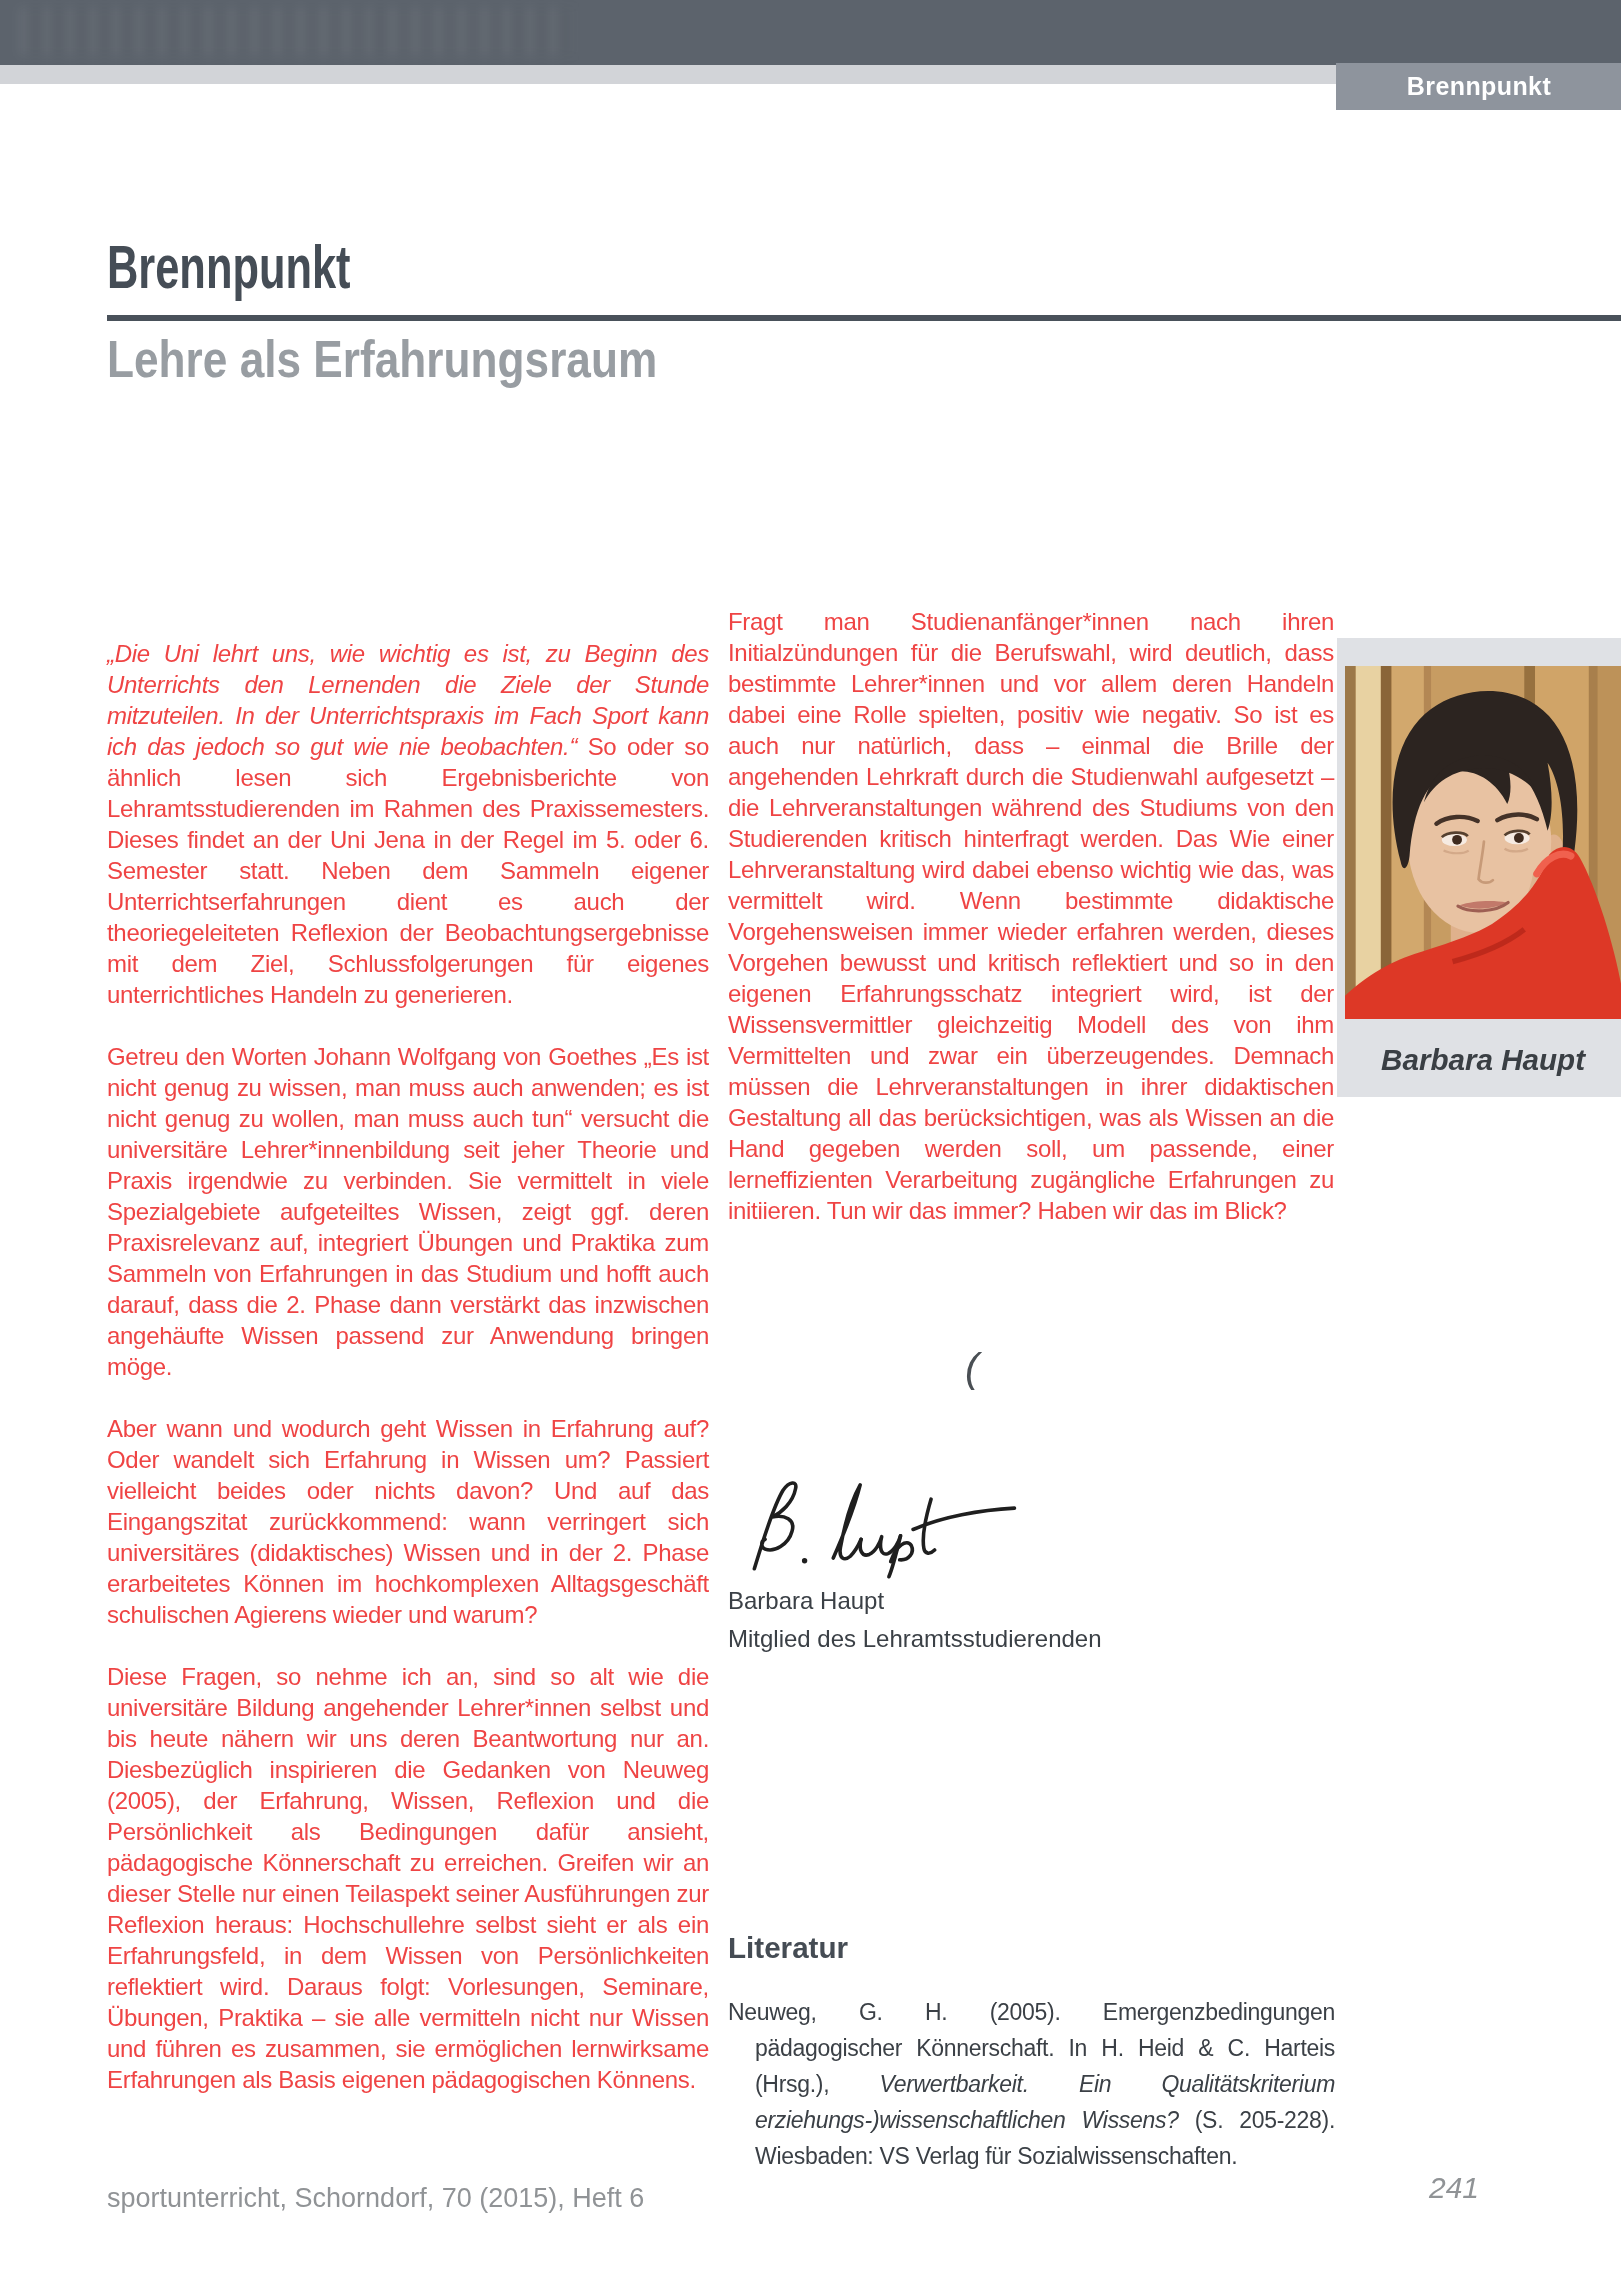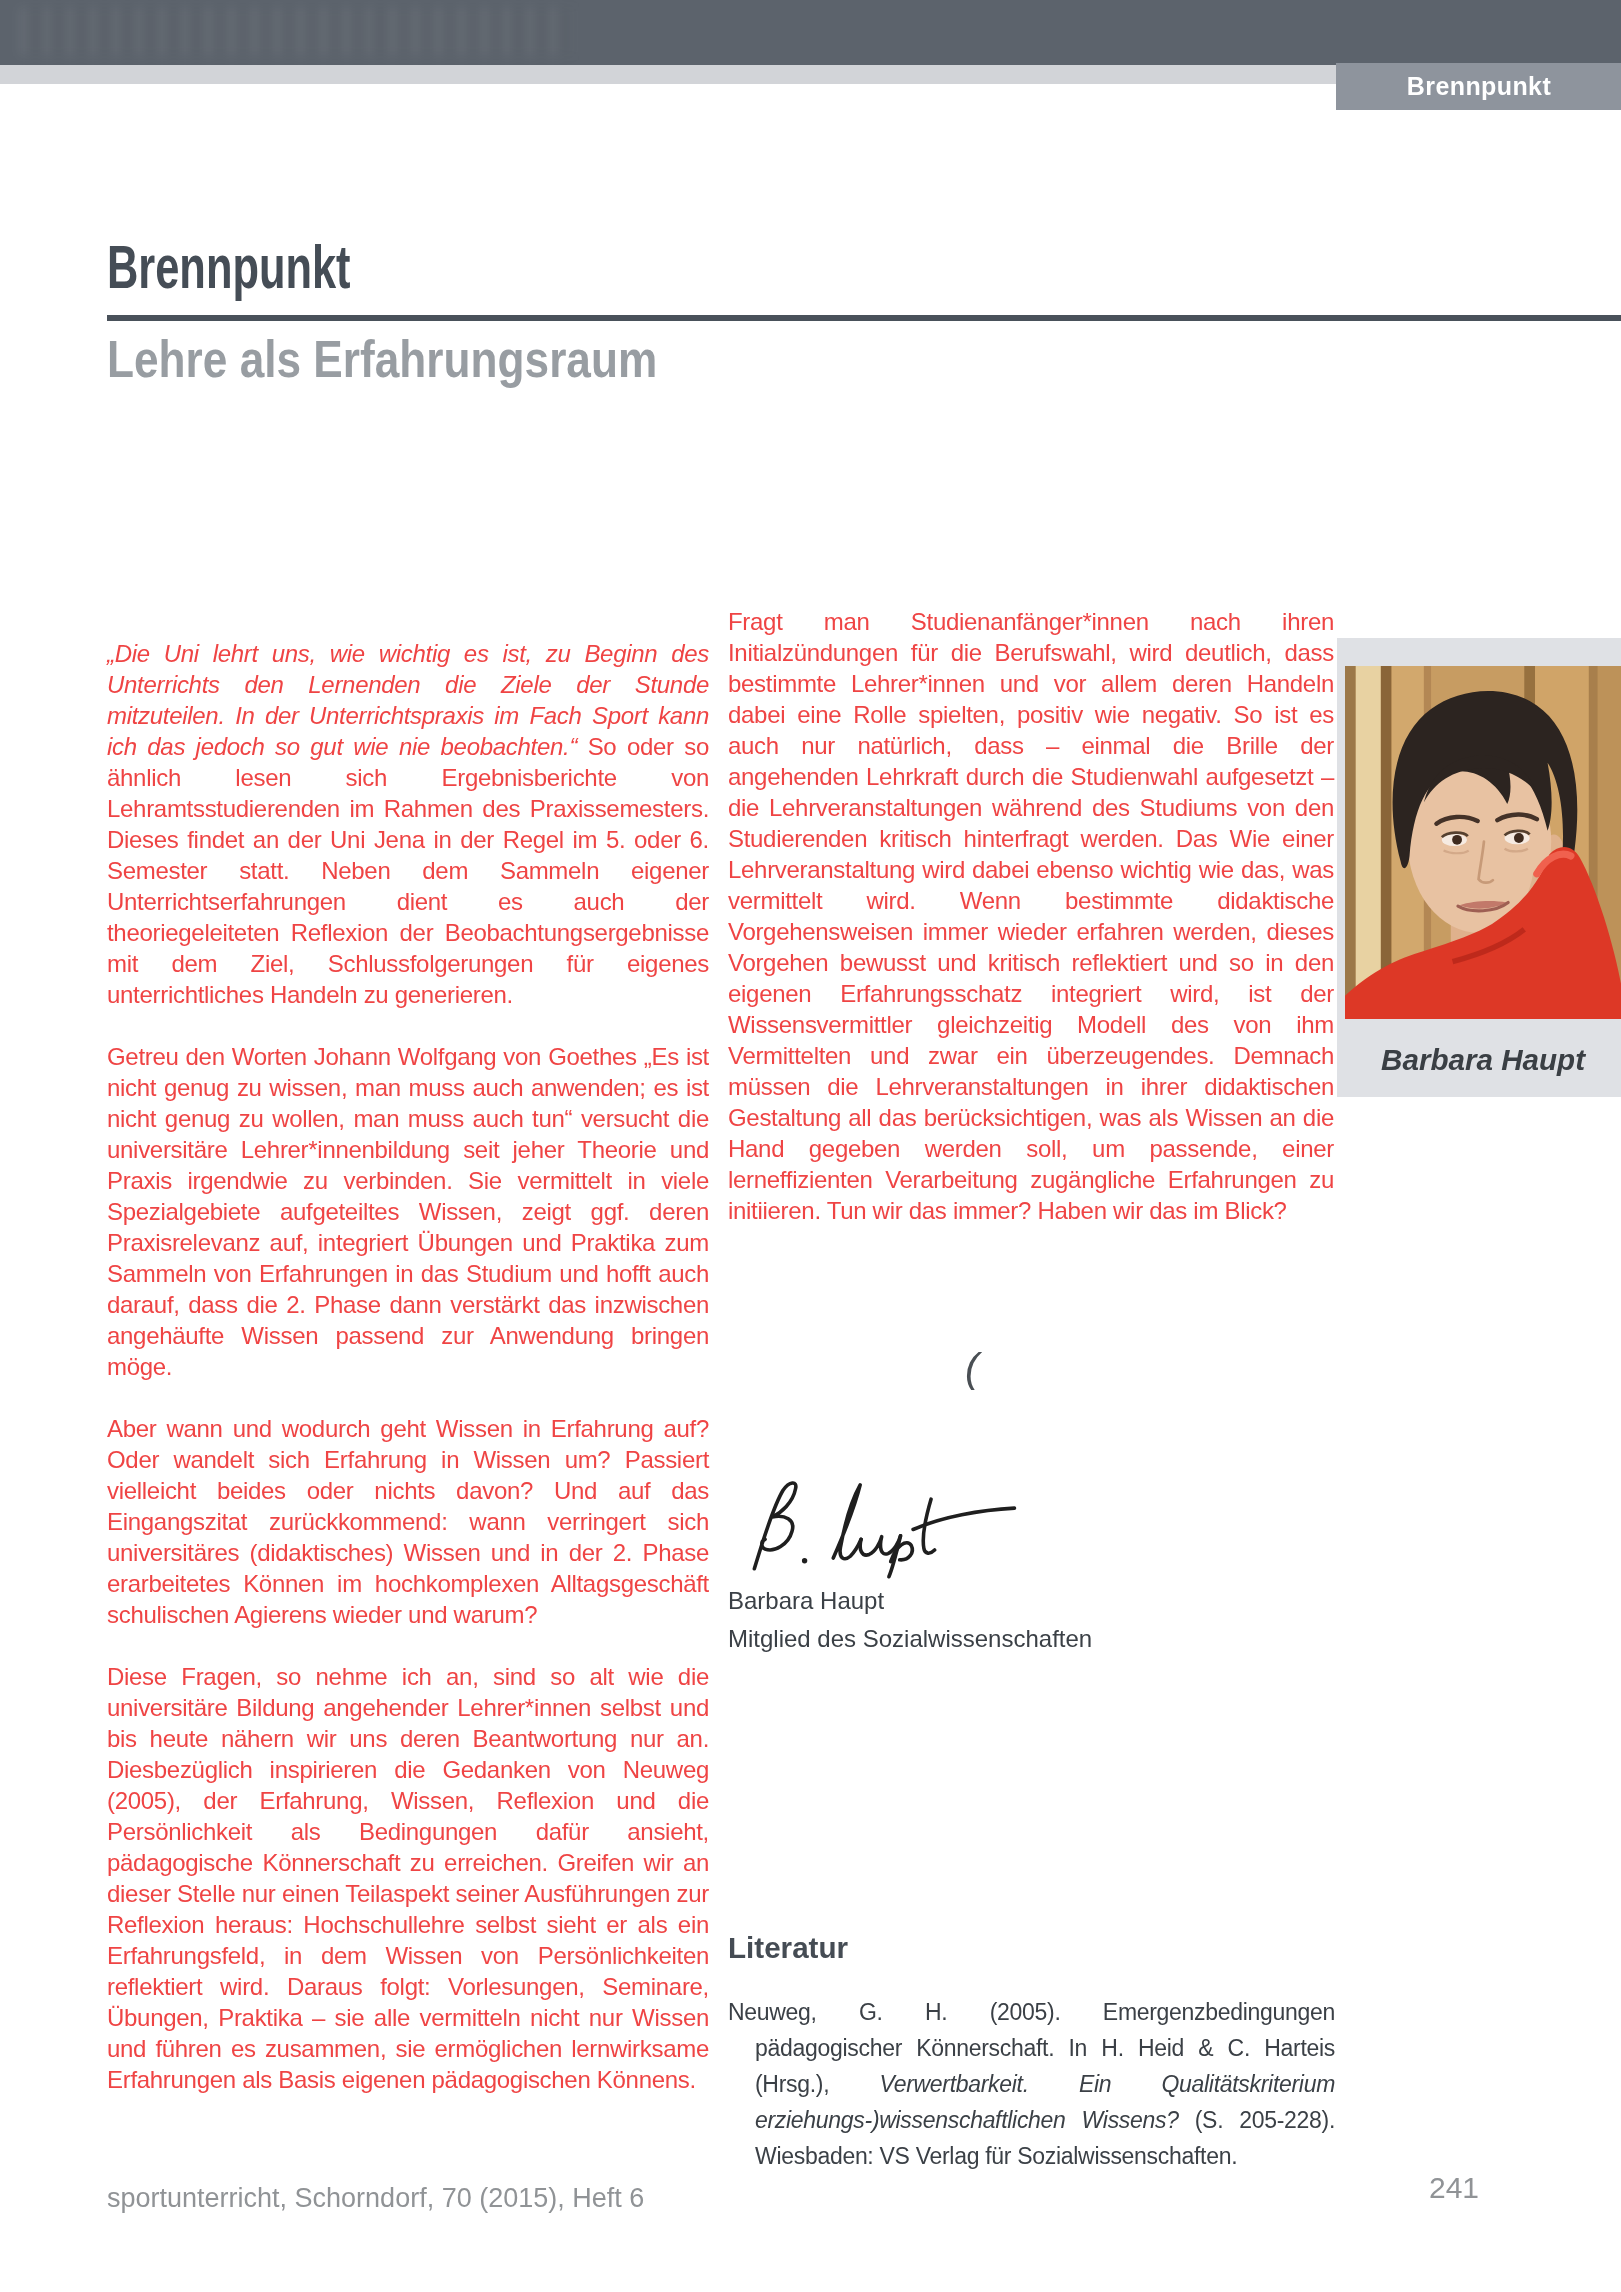--- a/index.html
+++ b/index.html
@@ -49,21 +49,21 @@
   
   .literature{left:728px;top:1931px;width:607px;}
   .lit-heading{font-size:29.6px;font-weight:bold;color:#454c54;margin:0 0 29px 0;}
   .lit-ref{font-size:23px;line-height:36px;letter-spacing:-0.3px;margin:0;
     text-align:justify;hyphens:auto;-webkit-hyphens:auto;
     padding-left:27px;text-indent:-27px;color:#3b4046;}
   .lit-italic{font-style:italic;}
 
   
   .footer-journal{left:107px;top:2183px;font-size:27px;color:#909396;}
-  .footer-page{left:1429px;top:2171px;font-size:30px;color:#909396;}
+  .footer-page{left:1429px;top:2171px;font-size:30px;color:#909396;font-style:italic;}
 </style>
 </head>
 <body>
 
 <div class="abs top-band">
   <div class="ghost"></div>
 </div>
 <div class="abs top-strip"></div>
 <div class="abs section-tab">
   <span>Brennpunkt</span>
@@ -94,21 +94,21 @@
     <path d="M179,67 C174,88 169,106 166,113"></path>
     <path d="M168,96 C174,78 186,70 191,78 C195,86 188,95 178,94"></path>
     <path d="M213,26 C206,50 203,70 205,81 C206,88 212,88 217,83"></path>
     <path d="M193,60 C225,46 268,38 306,36"></path>
   </g>
   <circle cx="72" cy="95" r="3" fill="#1f1f1f"></circle>
 </svg>
 
 <div class="abs byline">
   <div>Barbara Haupt</div>
-  <div>Mitglied des Sozialwissenschaften</div>
+  <div>Mitglied des Lehramtsstudierenden</div>
 </div>
 
 <div class="abs photo-panel">
   <div class="photo-frame">
     <svg width="277" height="353" viewBox="0 0 309 394" preserveAspectRatio="none">
 
       <g>
         <rect width="309" height="394" fill="#c79c62"></rect>
         <rect x="0" width="12" height="394" fill="#9c7848"></rect>
         <rect x="12" width="28" height="394" fill="#e8d2a2"></rect>

